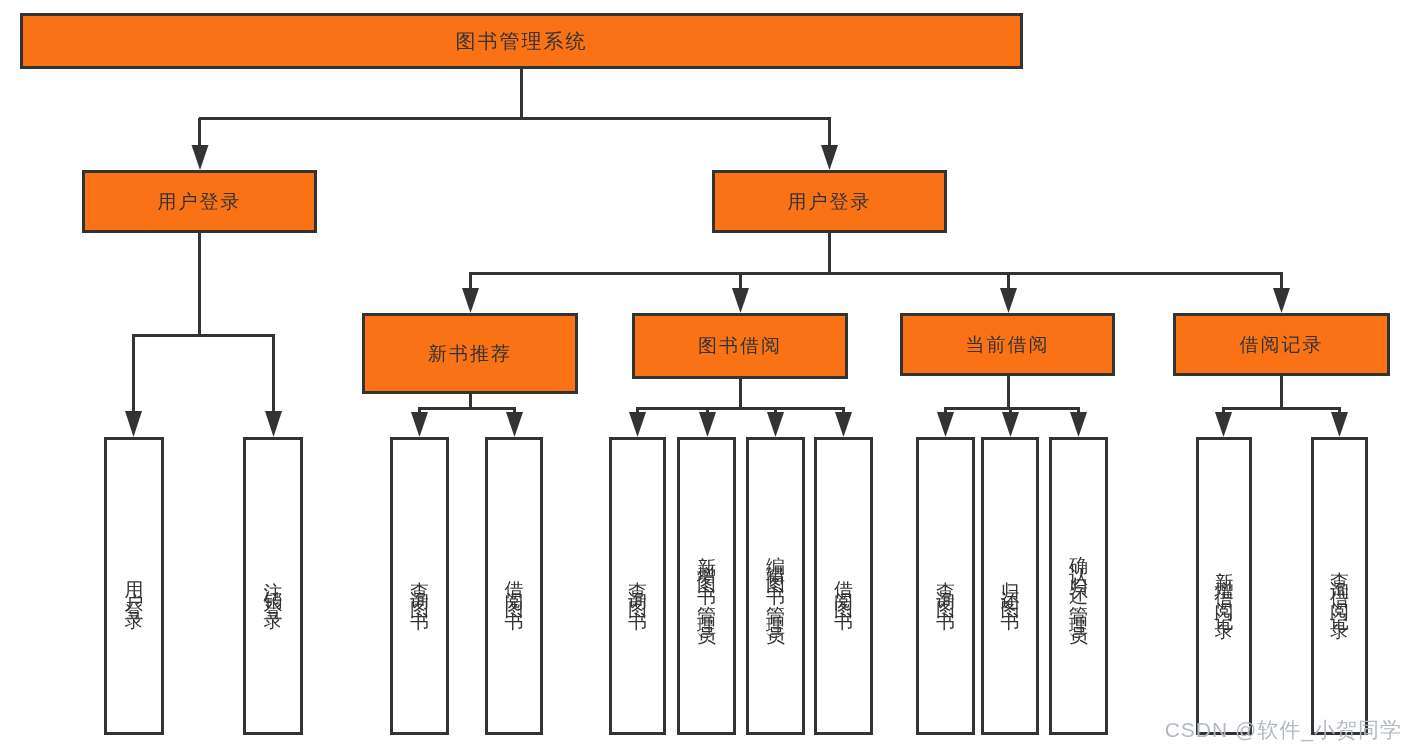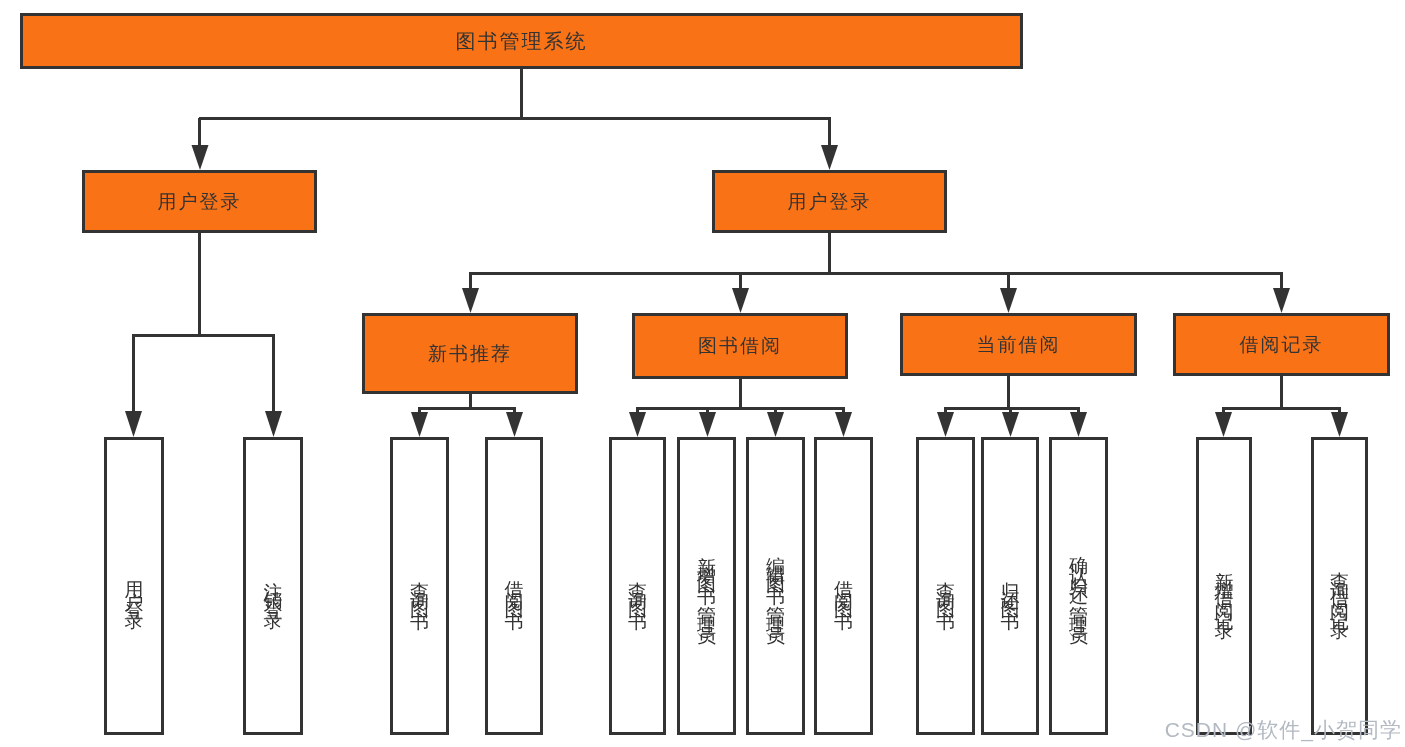--- a/index.html
+++ b/index.html
@@ -134,21 +134,21 @@
     </g>
   </svg>
 
   <div class="box root" style="left:20px; top:13px; width:1003px; height:56px;">图书管理系统</div>
 
   <div class="box" style="left:82px; top:170px; width:235px; height:63px;">用户登录</div>
   <div class="box" style="left:712px; top:170px; width:235px; height:63px;">用户登录</div>
 
   <div class="box" style="left:362px; top:313px; width:216px; height:81px;">新书推荐</div>
   <div class="box" style="left:632px; top:313px; width:216px; height:66px;">图书借阅</div>
-  <div class="box" style="left:900px; top:313px; width:237px; height:63px;">当前借阅</div>
+  <div class="box" style="left:900px; top:313px; width:215px; height:63px;">当前借阅</div>
   <div class="box" style="left:1173px; top:313px; width:217px; height:63px;">借阅记录</div>
 
   <div class="vbox" style="left:104px; width:60px;">用户登录</div>
   <div class="vbox" style="left:243px; width:60px;">注销登录</div>
 
   <div class="vbox" style="left:390px; width:59px;">查询图书</div>
   <div class="vbox" style="left:485px; width:58px;">借阅图书</div>
 
   <div class="vbox" style="left:609px; width:57px;">查询图书</div>
   <div class="vbox" style="left:677px; width:59px;">新增图书（管理员）</div>

